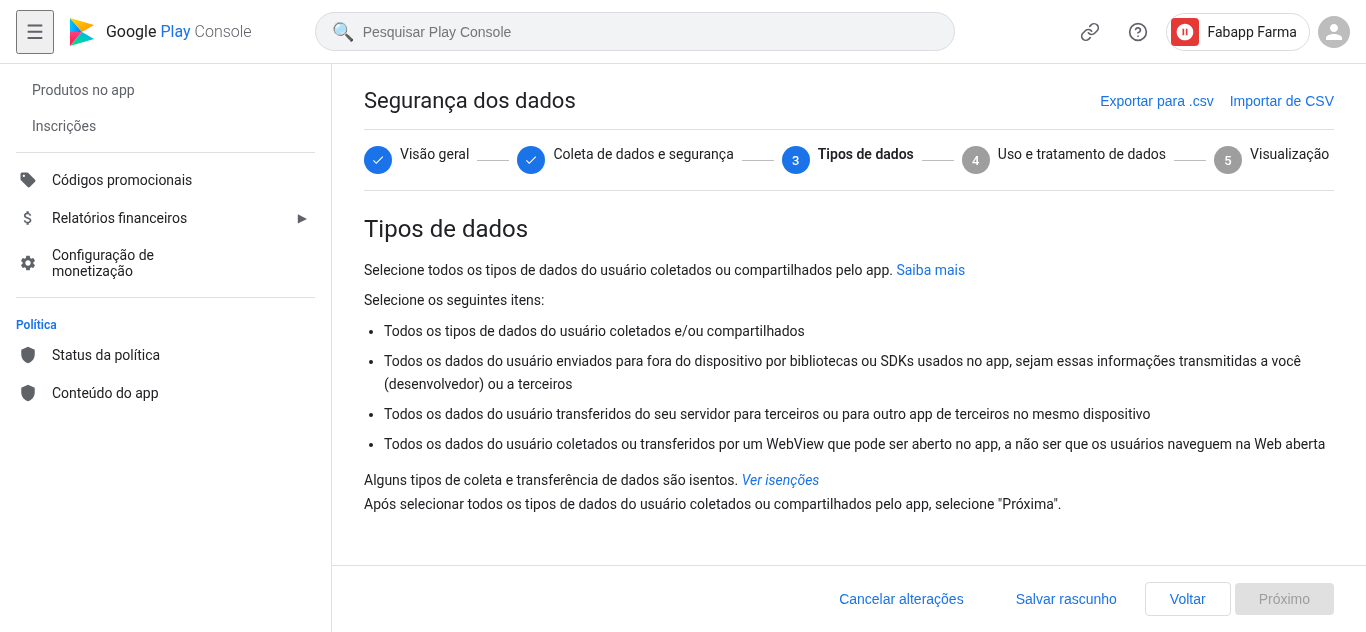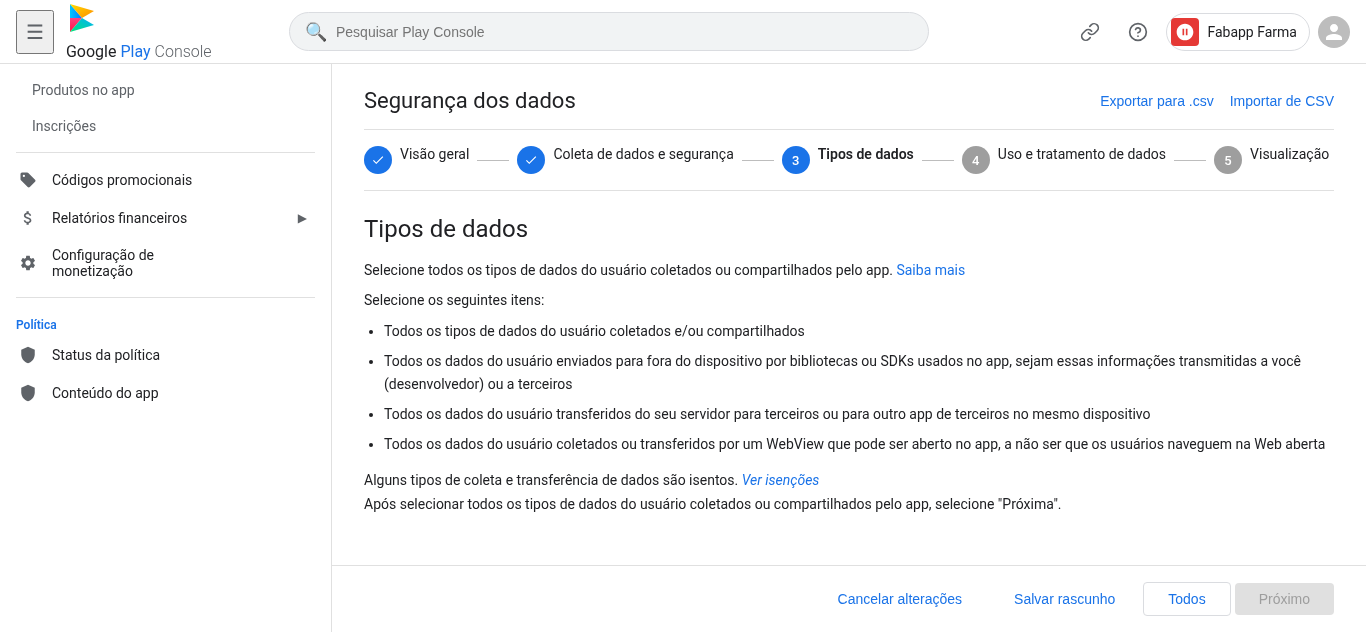--- a/index.html
+++ b/index.html
@@ -5,21 +5,21 @@
     * { box-sizing: border-box; margin: 0; padding: 0; }
     body { font-family: 'Roboto', Arial, sans-serif; font-size: 14px; color: #202124; background: #fff; height: 632px; overflow: hidden; display: flex; flex-direction: column; }
 
     
     .header {
       display: flex; align-items: center; height: 64px; padding: 0 16px;
       border-bottom: 1px solid #e0e0e0; background: #fff; flex-shrink: 0;
       gap: 12px;
     }
     .header-hamburger { cursor: pointer; padding: 8px; color: #5f6368; font-size: 20px; }
-    .header-logo { display: flex; gap: 8px; text-decoration: none; flex-direction: column; }
+    .header-logo { display: flex; align-items: center; gap: 8px; text-decoration: none; }
     .header-logo-icon { width: 32px; height: 32px; }
     .header-logo-text { font-size: 16px; color: #202124; font-weight: 400; }
     .header-logo-text span.play { color: #1a73e8; }
     .header-logo-text span.console { color: #5f6368; font-weight: 300; }
     .header-search {
       flex: 1; max-width: 640px; margin: 0 auto;
       display: flex; align-items: center;
       border: 1px solid #dadce0; border-radius: 24px; padding: 8px 16px; gap: 8px;
       background: #f1f3f4;
     }
@@ -313,17 +313,17 @@
       <p class="exemptions-line">
         <span>Alguns tipos de coleta e transferência de dados são isentos.</span>
         <a>Ver isenções</a>
       </p>
       <p class="after-select-line">Após selecionar todos os tipos de dados do usuário coletados ou compartilhados pelo app, selecione "Próxima".</p>
     </div>
 
     <div class="bottom-bar">
       <button class="btn btn-text">Cancelar alterações</button>
       <button class="btn btn-text">Salvar rascunho</button>
-      <button class="btn btn-outlined">Todos</button>
+      <button class="btn btn-outlined">Voltar</button>
       <button class="btn btn-contained">Próximo</button>
     </div>
   </div>
 </div>
 
 </body></html>

